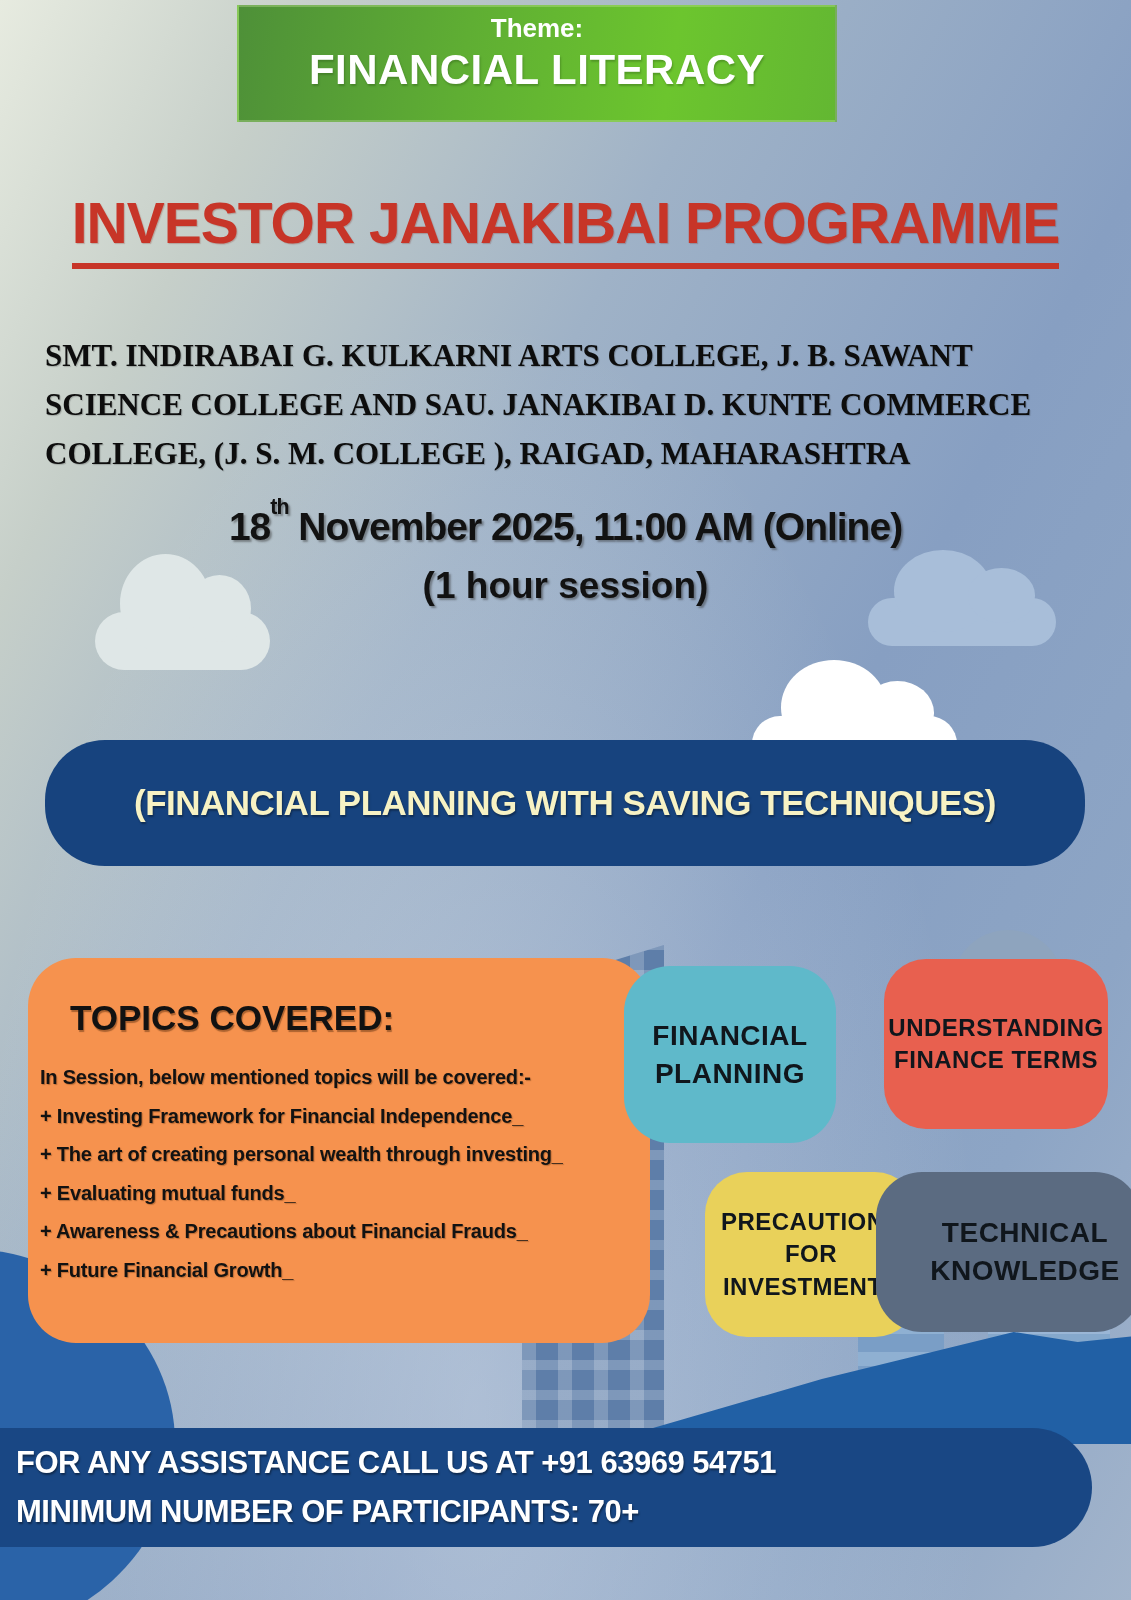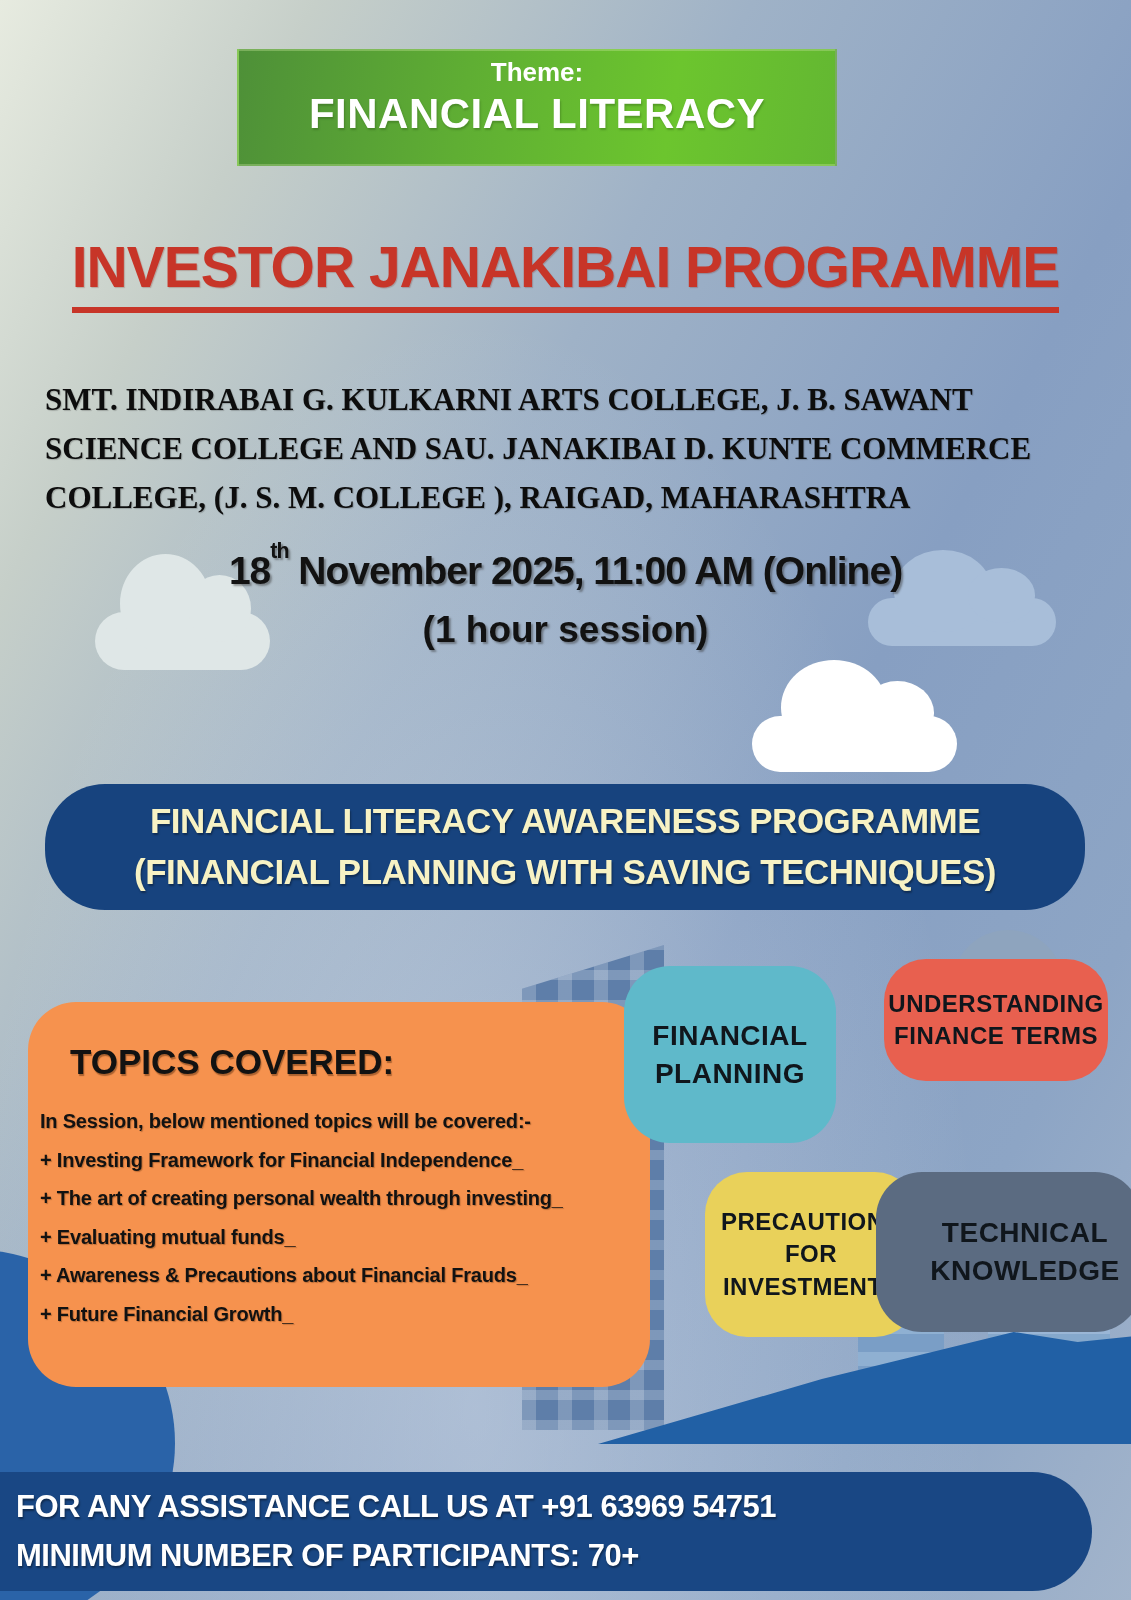--- a/index.html
+++ b/index.html
@@ -3,21 +3,21 @@
 <meta charset="utf-8">
 <style>
   html,body { margin:0; padding:0; background:#cfd6da; }
   .poster {
     position:relative; width:1131px; height:1600px; overflow:hidden;
     font-family:"Liberation Sans", sans-serif;
     background:
       radial-gradient(ellipse at 42% 88%, rgba(232,238,242,0.40), rgba(232,238,242,0) 55%),
       linear-gradient(118deg, #e7ebe0 0%, #c6cfc9 16%, #9fb2c7 38%, #879fc2 62%, #8da5c5 82%, #a2b4cb 100%);
   }
-  .abs { position:absolute;margin-top:44px; }
+  .abs { position:absolute; }
 
   
   .cloud { position:absolute; border-radius:999px; }
   .cloud::before, .cloud::after { content:""; position:absolute; background:inherit; border-radius:50%; }
   .cloud::before { width:52%; height:170%; left:14%; bottom:30%; }
   .cloud::after  { width:36%; height:115%; right:11%; bottom:48%; }
 
   .circle { position:absolute; border-radius:50%; }
 
   .building-left {
@@ -101,21 +101,21 @@
     text-shadow:1px 1px 1px rgba(80,40,10,0.35); white-space:nowrap;
   }
 
   
   .card {
     position:absolute; display:flex; align-items:center; justify-content:center;
     text-align:center; font-weight:bold; color:#10161c; letter-spacing:0.5px;
     line-height:1.35;
   }
   .card-financial-planning   { left:624px; top:966px;  width:212px; height:177px; border-radius:46px; font-size:28px; }
-  .card-understanding-terms  { left:884px; top:959px;  width:224px; height:122px; border-radius:42px; font-size:24px; }
+  .card-understanding-terms  { left:884px; top:959px;  width:224px; height:170px; border-radius:42px; font-size:24px; }
   .card-precautions          { left:705px; top:1172px; width:212px; height:165px; border-radius:42px; font-size:24px; }
   .card-technical-knowledge  { left:876px; top:1172px; width:232px; height:160px; border-radius:46px; font-size:28px; }
 
   
   .footer-band {
     left:0; top:1428px; width:1092px; height:119px; border-radius:0 60px 60px 0;
     display:flex; flex-direction:column; justify-content:center;
     color:#ffffff; font-weight:bold; font-size:31px; letter-spacing:-0.5px; line-height:1.55;
     padding-left:16px; box-sizing:border-box;
     text-shadow:1px 2px 2px rgba(0,0,0,0.4);
@@ -147,21 +147,20 @@
   </div>
 
   <div class="abs college">SMT. INDIRABAI G. KULKARNI ARTS COLLEGE, J. B. SAWANT SCIENCE COLLEGE AND SAU. JANAKIBAI D. KUNTE COMMERCE COLLEGE, (J. S. M. COLLEGE ), RAIGAD, MAHARASHTRA</div>
 
   <div class="abs schedule">
     <div class="schedule-line1"><span>18</span><sup>th</sup><span> November 2025, 11:00 AM (Online)</span></div>
     <div class="schedule-line2">(1 hour session)</div>
   </div>
 
   <div class="abs programme-banner" style="background-color: rgb(23, 67, 126);">
-    <div>FINANCIAL LITERACY AWARENESS PROGRAMME</div>
     <div>(FINANCIAL PLANNING WITH SAVING TECHNIQUES)</div>
   </div>
 
   <div class="abs topics-box" style="background-color: rgb(246, 146, 78);">
     <div class="topics-heading">TOPICS COVERED:</div>
     <div class="topics-intro">In Session, below mentioned topics will be covered:-</div>
     <div class="topic-item">+ Investing Framework for Financial Independence_</div>
     <div class="topic-item">+ The art of creating personal wealth through investing_</div>
     <div class="topic-item">+ Evaluating mutual funds_</div>
     <div class="topic-item">+ Awareness &amp; Precautions about Financial Frauds_</div>

